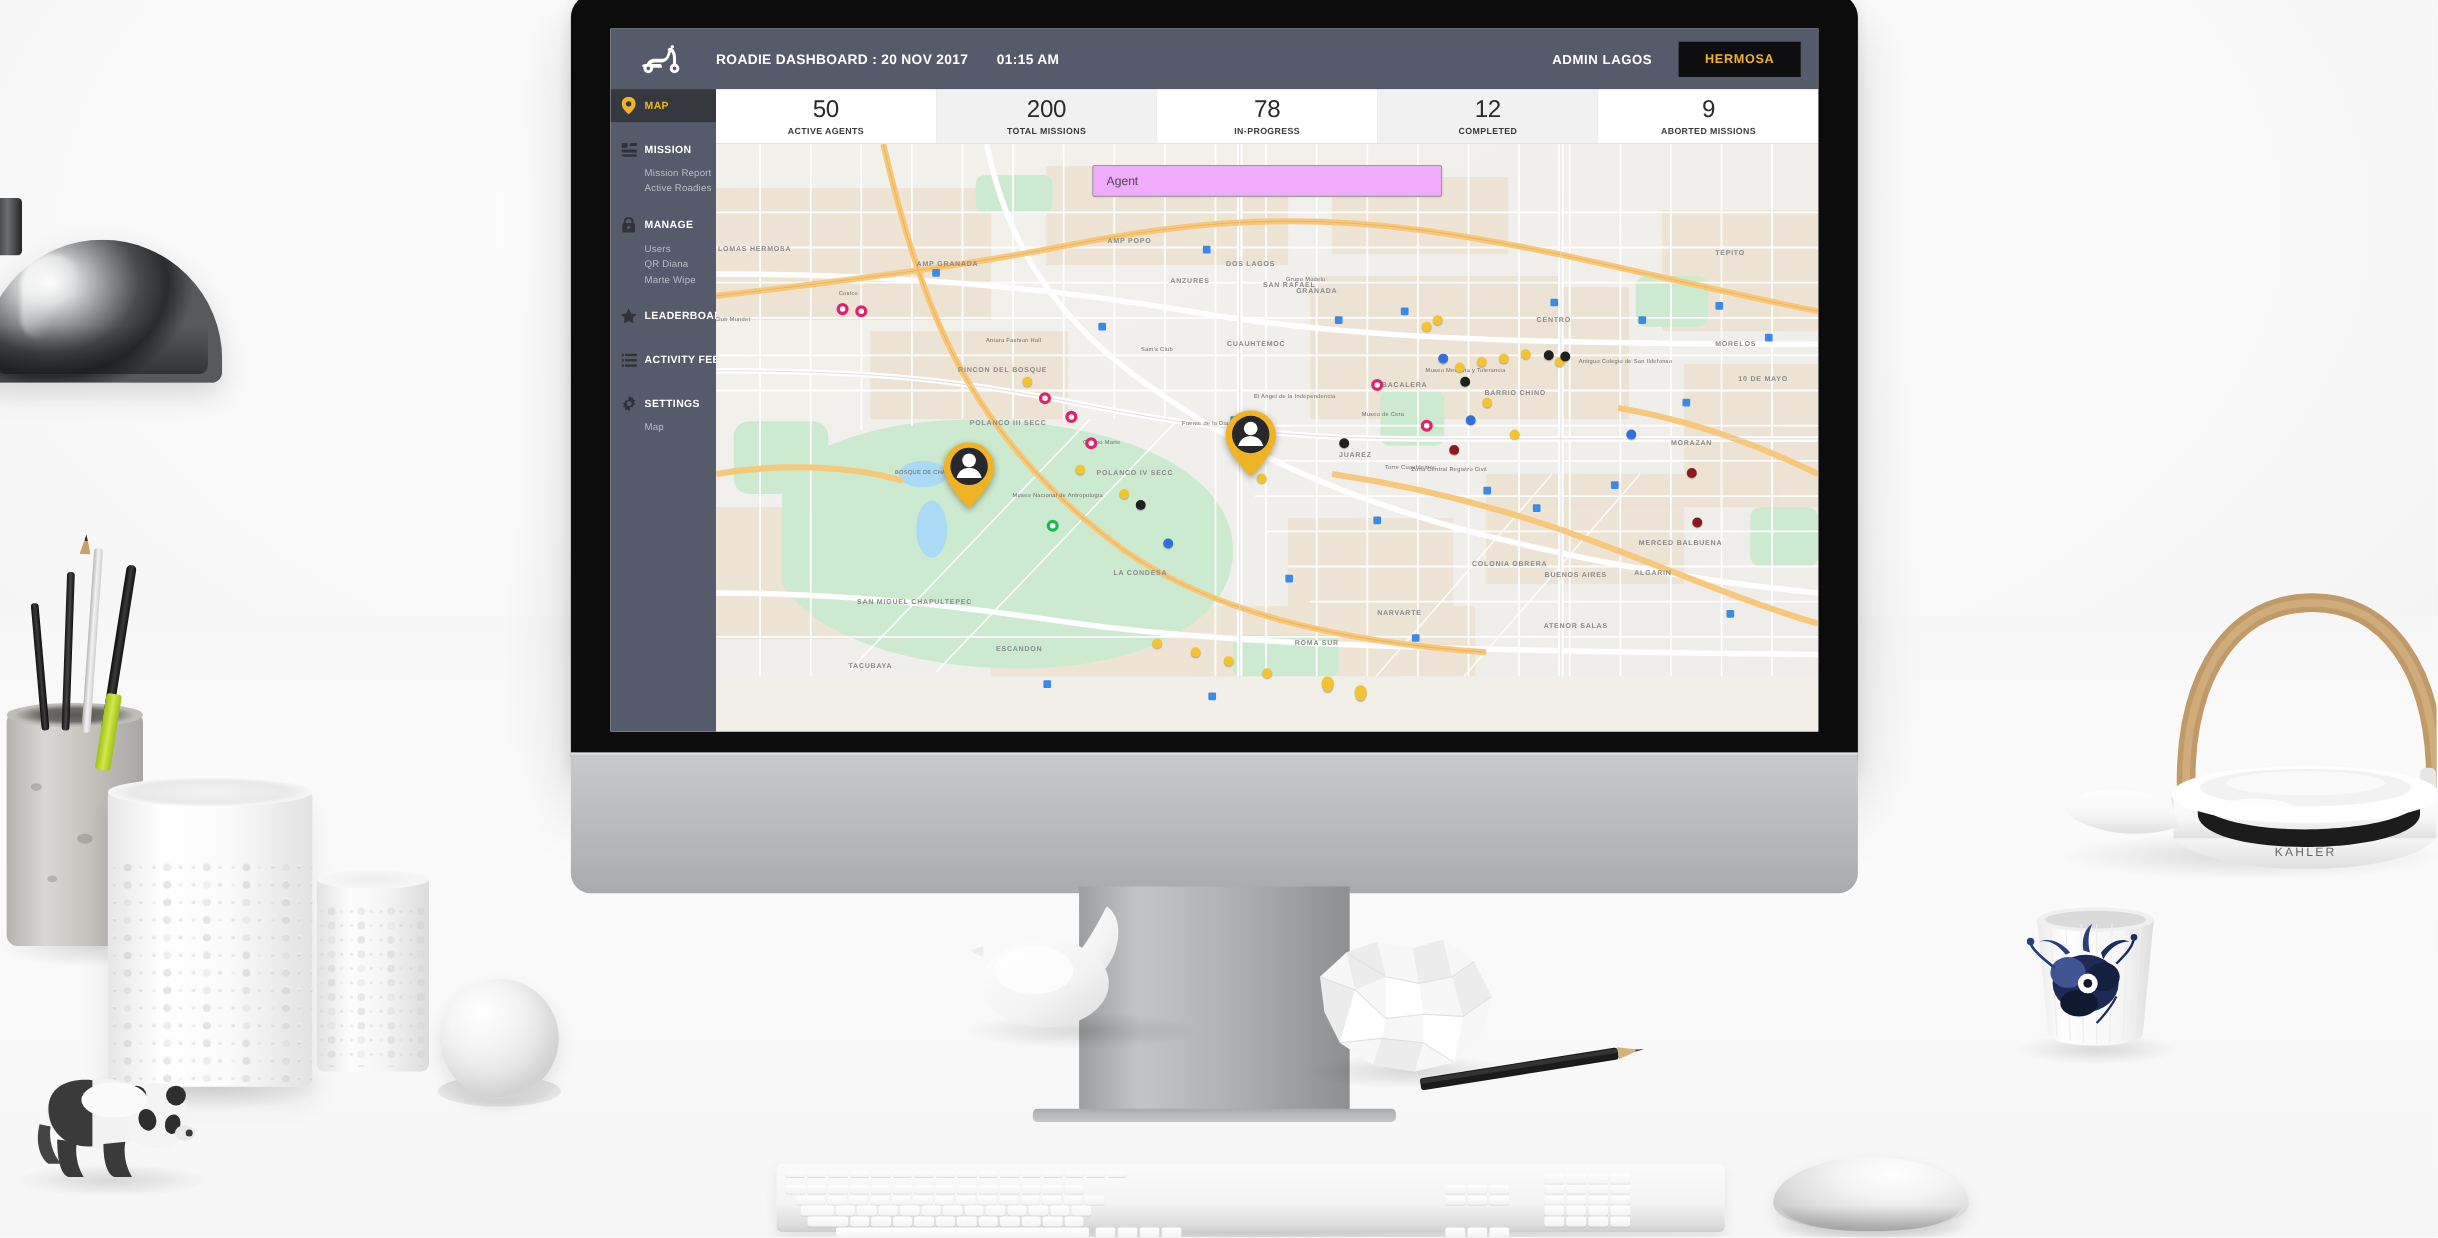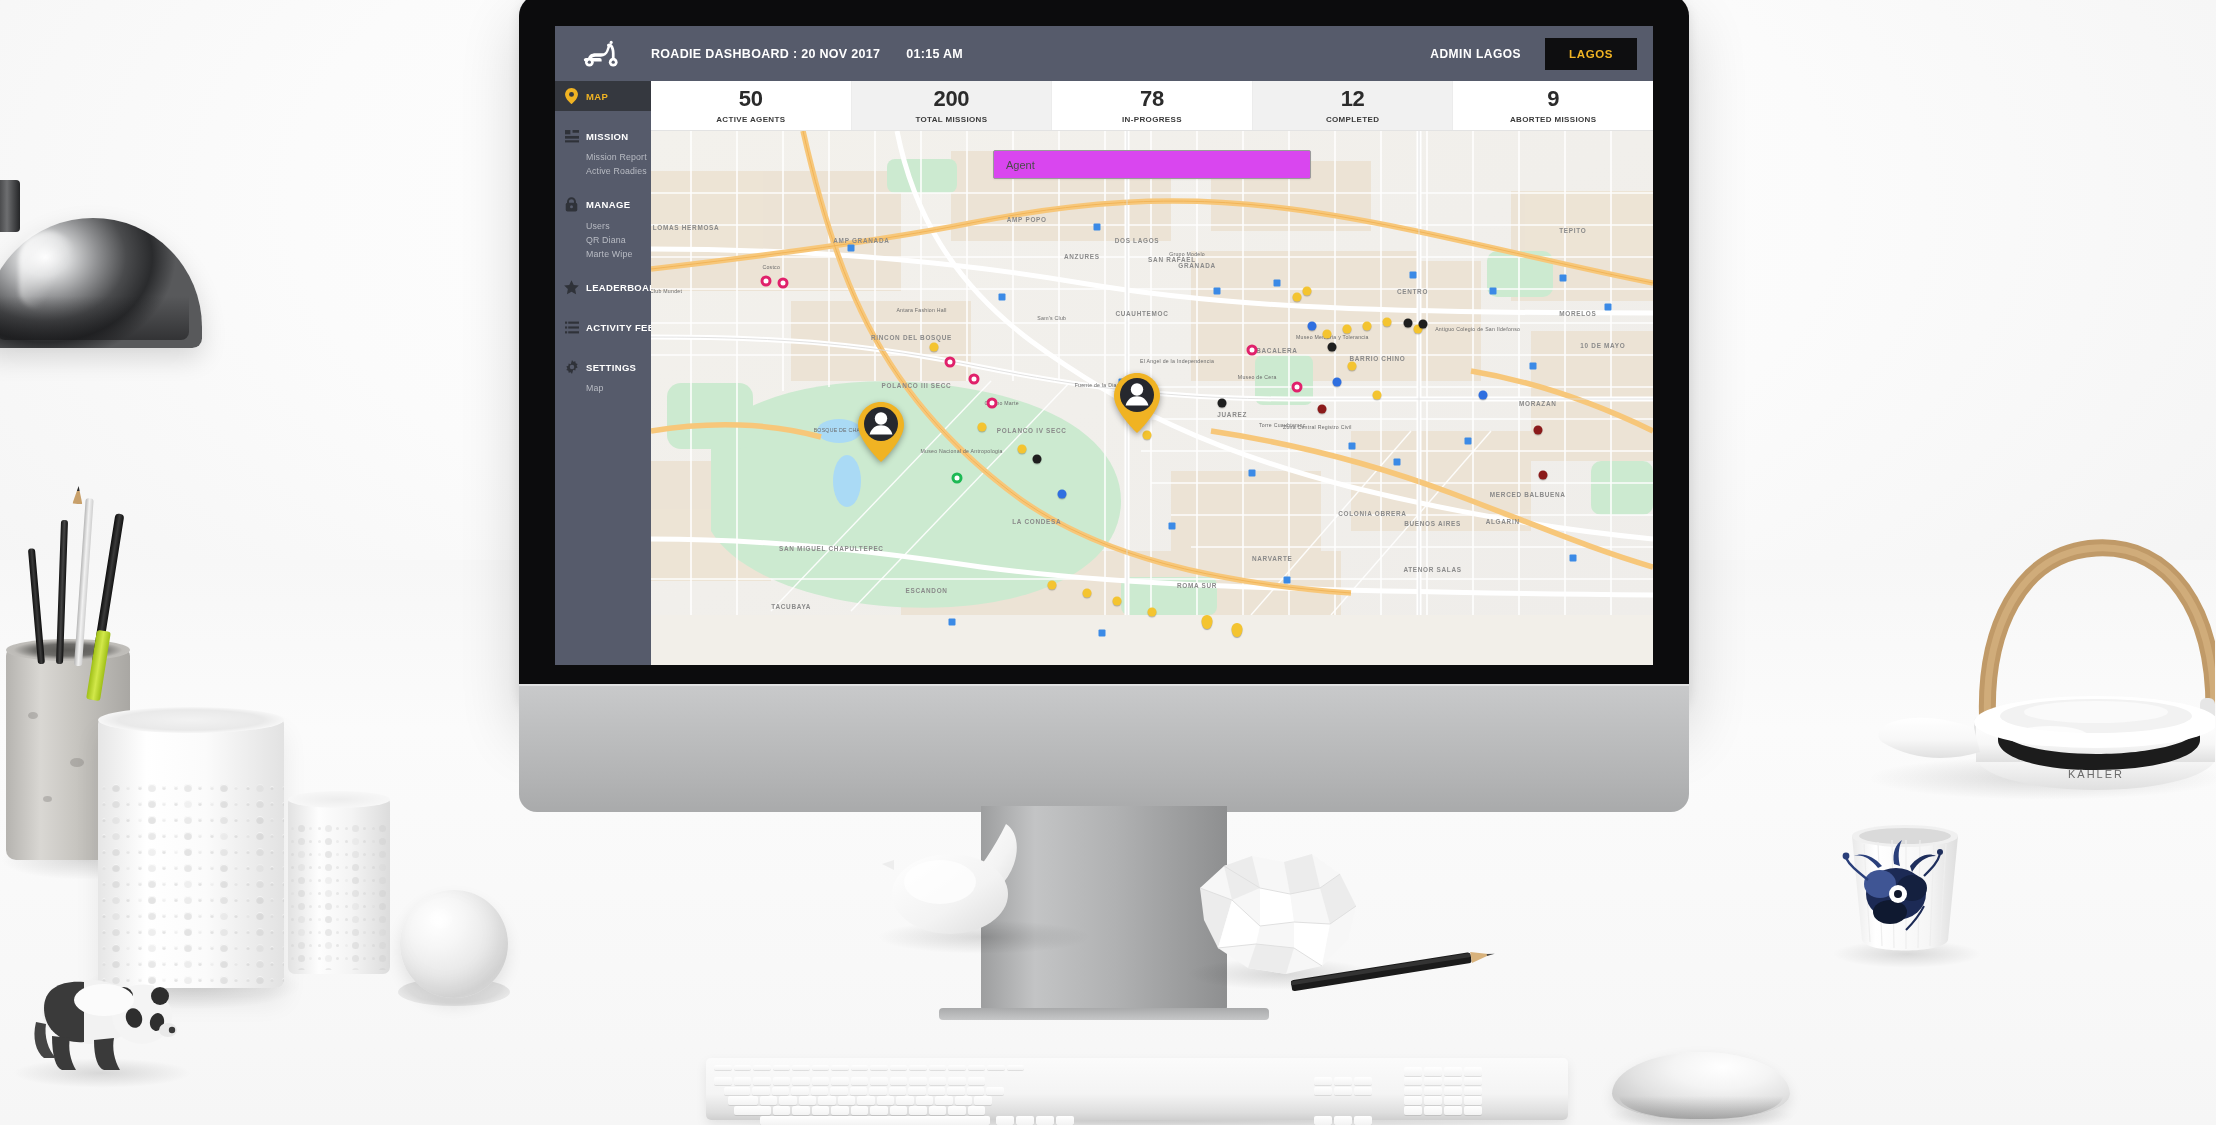--- a/index.html
+++ b/index.html
@@ -179,21 +179,21 @@
     flex: 1 1 0; min-width: 0;
     display: flex; flex-direction: column;
     align-items: center; justify-content: center;
     background: #ffffff;
     border-right: 1px solid #ececec;
   }
   .stat.alt { background: #f1f1f1; }
   .stat:last-child { border-right: none; }
   .stat .s-num {
     font-size: 22px; line-height: 1;
-    font-weight: 700;
+    font-weight: 400;
     color: #2b2b2b;
     letter-spacing: -.3px;
   }
   .stat .s-cap {
     margin-top: 5px;
     font-size: 8px;
     font-weight: 700;
     letter-spacing: .35px;
     color: #3a3a3a;
     white-space: nowrap;
@@ -211,21 +211,21 @@
   .search-wrap {
     position: absolute;
     left: 50%; transform: translateX(-50%);
     top: 19px;
     width: 318px;
     z-index: 40;
   }
   .search-input {
     width: 100%;
     height: 29px;
-    background: #d946ef;
+    background: #f0abfc;
     border: 1px solid #9a9a9a;
     border-radius: 2px;
     font-family: inherit;
     font-size: 11px;
     color: #333;
     padding: 0 12px;
     outline: none;
     box-shadow: 0 1px 2px rgba(0,0,0,.06);
   }
   .search-input::placeholder { color: #4a4a4a; }
@@ -463,21 +463,21 @@
               <circle cx="47" cy="34" r="6.4"></circle>
               <circle cx="47" cy="34" r="2.4" fill="#565b6b"></circle>
               <circle cx="44" cy="5" r="2.3"></circle>
             </g>
           </svg>
         </div>
         <div class="topbar-title">ROADIE DASHBOARD : 20 NOV 2017</div>
         <div class="topbar-time">01:15 AM</div>
         <div class="topbar-spacer"></div>
         <div class="admin-name">ADMIN LAGOS</div>
-        <button class="logout-btn">LAGOS</button>
+        <button class="logout-btn">HERMOSA</button>
       </div>
 
       <div class="body-row">
 
         <nav class="sidebar" id="sidebar">
             <div class="side-item active">
               <span class="s-icon">
                 <svg width="13" height="16" viewBox="0 0 24 30">
                   <path d="M12 0C5.4 0 0 5.4 0 12c0 9 12 18 12 18s12-9 12-18C24 5.4 18.6 0 12 0z" fill="#f0b323"></path>
                   <circle cx="12" cy="12" r="4.6" fill="#35383f"></circle>

